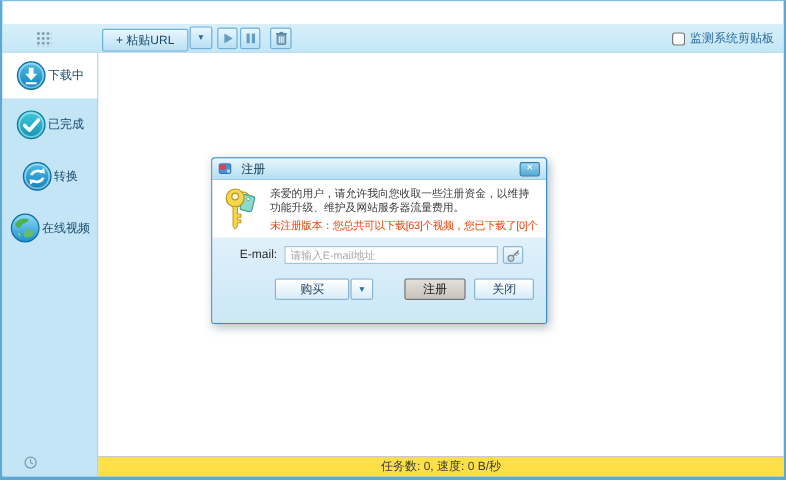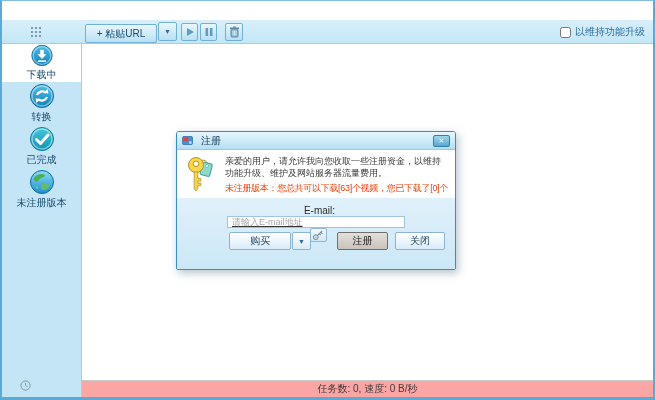--- a/index.html
+++ b/index.html
@@ -21,44 +21,44 @@
   .paste-drop{left:156px;top:2px;width:19px;height:19px;font-size:7px;color:#2a6d9e;}
   .play-btn{left:179px;top:3px;width:17px;height:18px;}
   .pause-btn{left:198px;top:3px;width:17px;height:18px;}
   .trash-btn{left:223px;top:3px;width:18px;height:18px;}
   .clip-group{position:absolute;right:8px;top:5px;display:flex;align-items:center;gap:4px;}
   .clip-group input{width:11px;height:11px;margin:0;}
   .clip-label{font-size:10px;color:#2e6e9e;}
 
   
   .sidebar{position:absolute;left:0;top:43px;bottom:0;width:80px;background:#c3e5f6;border-right:1px solid #9ed0ea;}
-  .side-item{height:43px;display:flex;flex-direction:column;align-items:center;justify-content:center;gap:1px;cursor:default;}
+  .side-item{height:43px;display:flex;flex-direction:row;align-items:center;justify-content:center;gap:1px;cursor:default;}
   .side-item.selected{height:38px;background:#fff;}
   .side-label{font-size:10px;color:#174a6e;}
   .clock{position:absolute;left:18px;bottom:6px;}
 
   
   .content{position:absolute;left:80px;top:43px;right:0;bottom:17px;background:#fff;}
-  .statusbar{position:absolute;left:80px;right:0;bottom:0;height:17px;background:#fca5a5;border-top:1px solid #c9c9c9;display:flex;align-items:center;justify-content:center;font-size:10px;color:#3c3c3c;}
+  .statusbar{position:absolute;left:80px;right:0;bottom:0;height:17px;background:#fde047;border-top:1px solid #c9c9c9;display:flex;align-items:center;justify-content:center;font-size:10px;color:#3c3c3c;}
 
   
   .dialog{position:absolute;left:174px;top:130px;width:280px;height:139px;border:1px solid #3e8cbd;border-radius:3px 3px 2px 2px;background:#fff;box-shadow:2px 3px 8px rgba(40,80,110,.35);z-index:5;overflow:hidden;}
   .dlg-title{height:18px;background:linear-gradient(#e7f6fc,#b5dff3);border-bottom:1px solid #9cc8e2;display:flex;align-items:center;padding:0 5px;}
   .dlg-title-text{font-size:10px;color:#123a54;margin-left:4px;}
   .dlg-close{margin-left:auto;width:17px;height:12px;background:linear-gradient(#9ed6ef,#56a8d6);border:1px solid #2f7fb0;border-radius:2px;color:#fff;font-size:7px;line-height:10px;text-align:center;padding:0;}
   .dlg-body{height:151px;background:linear-gradient(#eef7fd,#c2e3f5);}
   .dlg-msg{height:48px;background:#fff;display:flex;padding:5px 8px 0 8px;}
   .key-art{flex:0 0 auto;margin:1px 10px 0 2px;}
   .msg-text{flex:1;min-width:0;}
   .msg{font-size:9px;line-height:11.5px;color:#3a3a3a;margin:1px 0 0 0;}
   .warn{font-size:9px;letter-spacing:-0.3px;color:#e8430a;margin:3px 0 0 0;white-space:nowrap;}
   .dlg-form{height:44px;padding:7px 10px 0 10px;}
-  .form-row{display:flex;align-items:center;height:15px;margin-bottom:6px;flex-direction:column;}
+  .form-row{display:flex;align-items:center;height:15px;margin-bottom:6px;}
   .form-label{width:44px;text-align:right;font-size:10px;color:#2c2c2c;margin-right:6px;flex:0 0 auto;}
-  .form-input{width:178px;height:15px;border:1px solid #a0c6dd;font-size:9px;padding:0 4px;color:#333;background:#fff;text-decoration:underline;}
+  .form-input{width:178px;height:15px;border:1px solid #a0c6dd;font-size:9px;padding:0 4px;color:#333;background:#fff;}
   .form-input::placeholder{color:#a8a8a8;}
   .key-btn{width:17px;height:15px;margin-left:4px;background:linear-gradient(#f2fafd,#cfe9f6);border:1px solid #8fb8d2;border-radius:2px;display:flex;align-items:center;justify-content:center;padding:0;}
   .dlg-buttons{display:flex;align-items:center;padding-top:6px;}
   .btn{height:18px;font-size:10px;color:#1c3f5c;background:linear-gradient(#ffffff,#d8ecf9);border:1px solid #8ab4d2;border-radius:2px;padding:0;}
   .buy{margin-left:42px;width:69px;}
   .buy-drop{width:20px;margin-left:1px;font-size:7px;color:#2a6d9e;}
   .register{margin-left:26px;width:57px;background:linear-gradient(#e3e0da,#c8c3ba);border:1px solid #6f6f6f;color:#222;}
   .close-btn{margin-left:7px;width:55px;}
 </style>
 </head>
@@ -85,39 +85,53 @@
     <button class="tb-button trash-btn">
       <svg width="11" height="12" viewBox="0 0 11 12">
         <rect x="2" y="3" width="7" height="8" rx="1" fill="#8fb3c8" stroke="#5d8aa8"></rect>
         <rect x="1" y="1.5" width="9" height="1.5" fill="#5d8aa8"></rect>
         <rect x="4" y="0.5" width="3" height="1.2" fill="#5d8aa8"></rect>
         <path d="M4 4.5 v5 M5.5 4.5 v5 M7 4.5 v5" stroke="#e8f4fa" stroke-width="0.8"></path>
       </svg>
     </button>
     <div class="clip-group">
       <input type="checkbox" style="">
-      <span class="clip-label">以维持功能升级</span>
+      <span class="clip-label">监测系统剪贴板</span>
     </div>
   </div>
 
   <div class="sidebar">
     <div class="side-item selected">
       <svg width="26" height="26" viewBox="0 0 26 26">
         <defs>
             <linearGradient id="gdl" x1="0" y1="0" x2="0" y2="1">
               <stop offset="0" stop-color="#4fc0e8"></stop>
               <stop offset="1" stop-color="#0f7fb8"></stop>
             </linearGradient>
           </defs>
         <circle cx="13" cy="13" r="11.5" fill="url(#gdl)" stroke="#0c6da3"></circle>
         <circle cx="13" cy="13" r="10" fill="none" stroke="rgba(255,255,255,0.45)" stroke-width="1.4"></circle>
         <path d="M11 6.5 h4 v5 h3 l-5 5.5 -5 -5.5 h3 z" fill="#fff"></path>
         <rect x="8.5" y="18.5" width="9" height="1.8" fill="#fff"></rect>
       </svg>
       <span class="side-label">下载中</span>
+    </div>
+    <div class="side-item">
+      <svg width="26" height="26" viewBox="0 0 26 26">
+        <defs>
+            <linearGradient id="gck" x1="0" y1="0" x2="0" y2="1">
+              <stop offset="0" stop-color="#45c8de"></stop>
+              <stop offset="1" stop-color="#0f93b5"></stop>
+            </linearGradient>
+          </defs>
+        <circle cx="13" cy="13" r="11.5" fill="url(#gck)" stroke="#0b7d9c"></circle>
+        <circle cx="13" cy="13" r="10" fill="none" stroke="rgba(255,255,255,0.45)" stroke-width="1.4"></circle>
+        <path d="M7.5 13.5 l4 4 l7.5 -8.5" fill="none" stroke="#fff" stroke-width="3" stroke-linecap="round" stroke-linejoin="round"></path>
+      </svg>
+      <span class="side-label">已完成</span>
     </div>
     <div class="side-item">
       <svg width="26" height="26" viewBox="0 0 26 26">
         <defs>
             <linearGradient id="gcv" x1="0" y1="0" x2="0" y2="1">
               <stop offset="0" stop-color="#4fc0e8"></stop>
               <stop offset="1" stop-color="#0f7fb8"></stop>
             </linearGradient>
           </defs>
         <circle cx="13" cy="13" r="11.5" fill="url(#gcv)" stroke="#0c6da3"></circle>
@@ -125,45 +139,31 @@
         <path d="M8 12 a5.5 5 0 0 1 9 -2.2" fill="none" stroke="#fff" stroke-width="2.2"></path>
         <path d="M18.8 6 l0.6 4.8 -4.6 -1.4 z" fill="#fff"></path>
         <path d="M18 14 a5.5 5 0 0 1 -9 2.2" fill="none" stroke="#fff" stroke-width="2.2"></path>
         <path d="M7.2 20 l-0.6 -4.8 4.6 1.4 z" fill="#fff"></path>
       </svg>
       <span class="side-label">转换</span>
     </div>
     <div class="side-item">
       <svg width="26" height="26" viewBox="0 0 26 26">
         <defs>
-            <linearGradient id="gck" x1="0" y1="0" x2="0" y2="1">
-              <stop offset="0" stop-color="#45c8de"></stop>
-              <stop offset="1" stop-color="#0f93b5"></stop>
-            </linearGradient>
-          </defs>
-        <circle cx="13" cy="13" r="11.5" fill="url(#gck)" stroke="#0b7d9c"></circle>
-        <circle cx="13" cy="13" r="10" fill="none" stroke="rgba(255,255,255,0.45)" stroke-width="1.4"></circle>
-        <path d="M7.5 13.5 l4 4 l7.5 -8.5" fill="none" stroke="#fff" stroke-width="3" stroke-linecap="round" stroke-linejoin="round"></path>
-      </svg>
-      <span class="side-label">已完成</span>
-    </div>
-    <div class="side-item">
-      <svg width="26" height="26" viewBox="0 0 26 26">
-        <defs>
             <linearGradient id="ggl" x1="0" y1="0" x2="0" y2="1">
               <stop offset="0" stop-color="#8edcf5"></stop>
               <stop offset="1" stop-color="#1b8fd0"></stop>
             </linearGradient>
           </defs>
         <circle cx="13" cy="13" r="11.5" fill="url(#ggl)" stroke="#0c6da3"></circle>
         <path fill="#4caf50" d="M4.5 9.5 c3 -4.5 8.5 -5.5 11.5 -3.5 c-0.5 3 -5 2.5 -6 5 c-1 2.5 -4.5 2.5 -5.5 -1.5 z"></path>
         <path fill="#66bb6a" d="M14 14.5 c3 -1 6.5 1 6.5 3 c-2 3.5 -6.5 4.5 -8.5 2.5 c0 -2 0 -4.5 2 -5.5 z"></path>
         <path fill="#81c784" d="M7 17 c1.5 0 2.5 1.5 2 3 c-1.5 -0.5 -2.5 -1.5 -2 -3 z"></path>
       </svg>
-      <span class="side-label">未注册版本</span>
+      <span class="side-label">在线视频</span>
     </div>
     <svg class="clock" width="11" height="11" viewBox="0 0 11 11">
       <circle cx="5.5" cy="5.5" r="4.6" fill="none" stroke="#7e97a6"></circle>
       <path d="M5.5 2.8 v2.7 l2 1.2" fill="none" stroke="#7e97a6" stroke-width="0.9"></path>
     </svg>
   </div>
 
   <div class="content"></div>
 
   <div class="statusbar">

